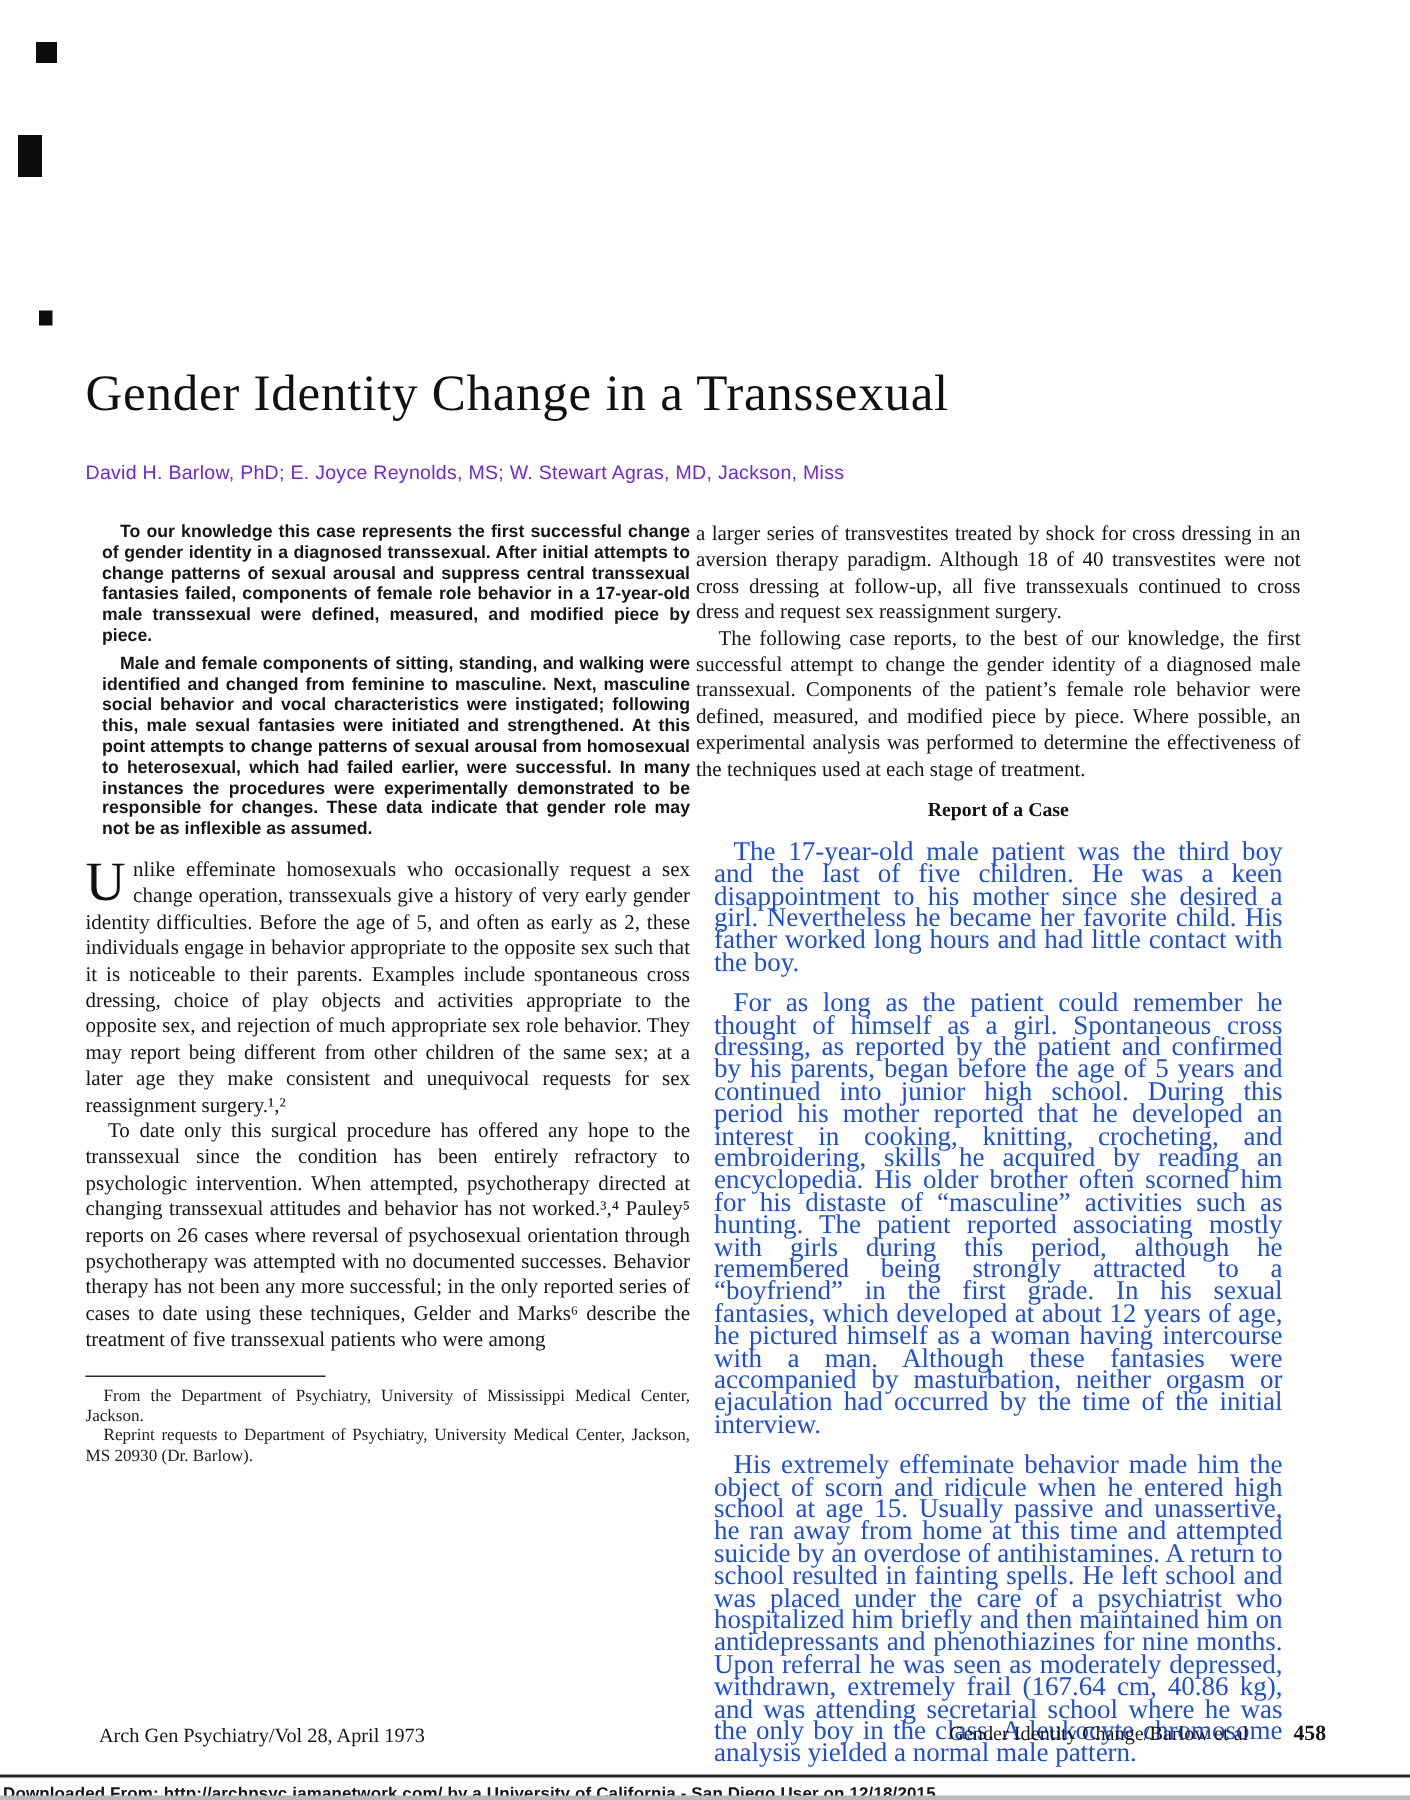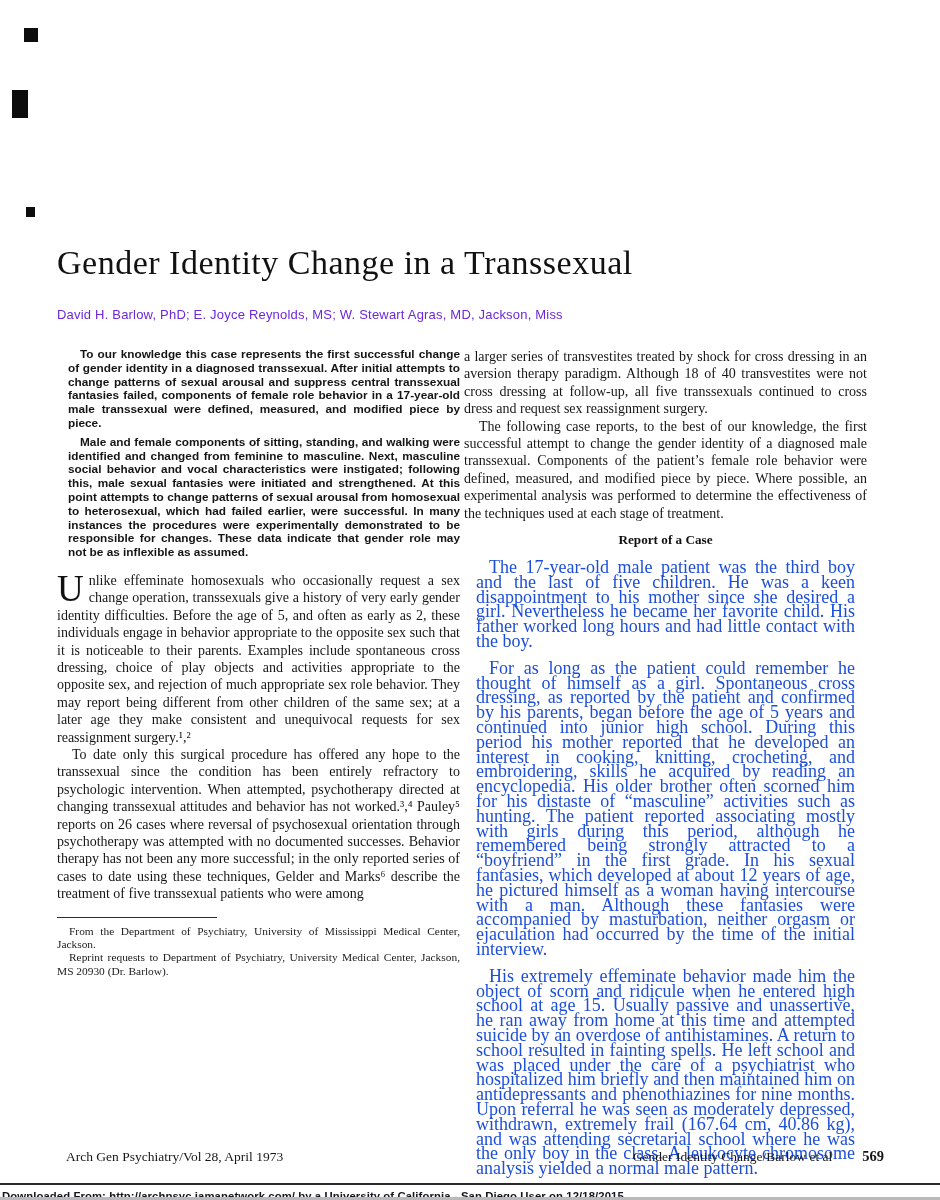--- a/index.html
+++ b/index.html
@@ -203,21 +203,21 @@
         <p class="case-p">In summary, the following diagnostic signs were present: vali-</p>
       </div>
 
     </div>
   </div>
 
   <div class="page-footer">
     <span>Arch Gen Psychiatry/Vol 28, April 1973</span>
     <span class="footer-right">
       <span>Gender Identity Change/Barlow et al</span>
-      <span class="page-number">569</span>
+      <span class="page-number">458</span>
     </span>
   </div>
 
   <div class="download-bar">
     <span>Downloaded From: http://archpsyc.jamanetwork.com/ by a University of California - San Diego User  on 12/18/2015</span>
   </div>
   <div class="bottom-edge"></div>
 
 </div>
 

